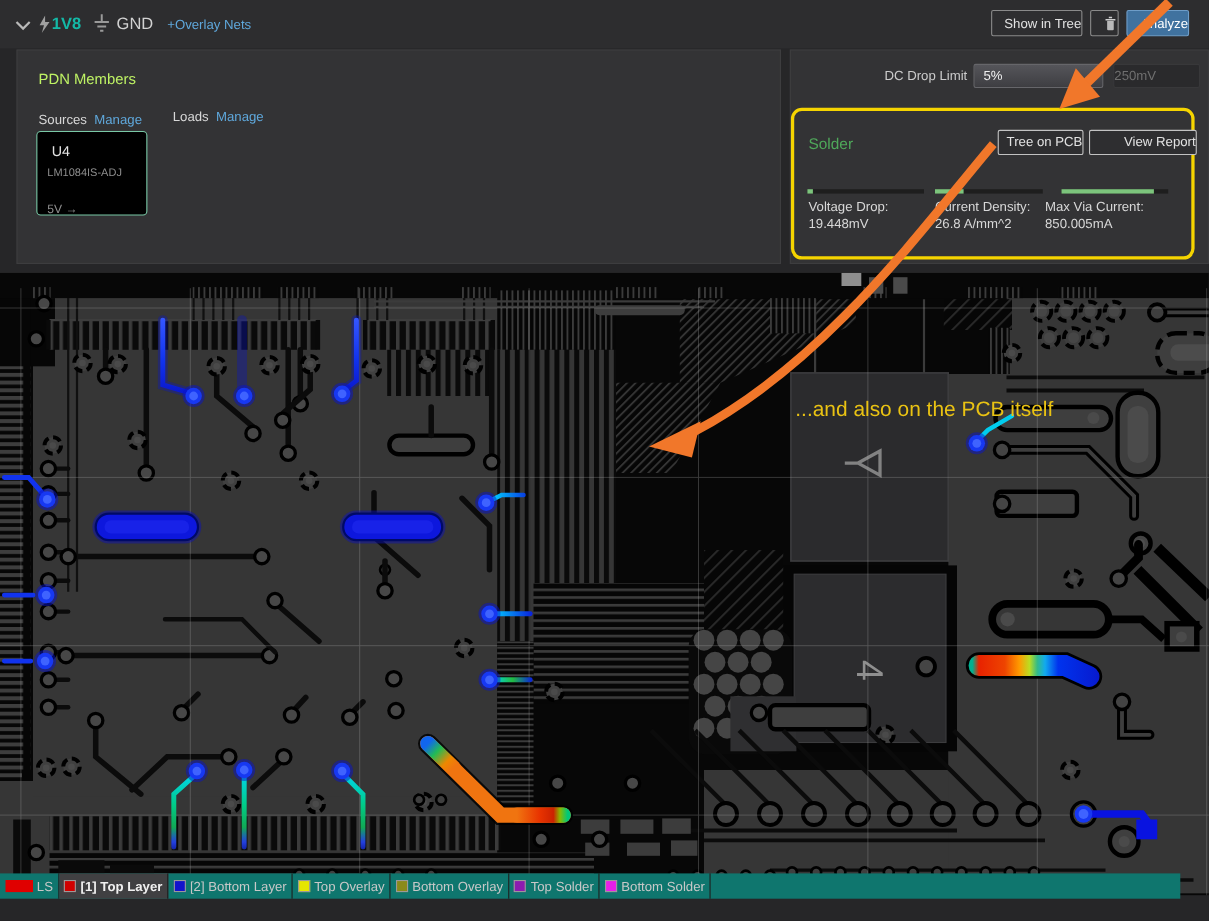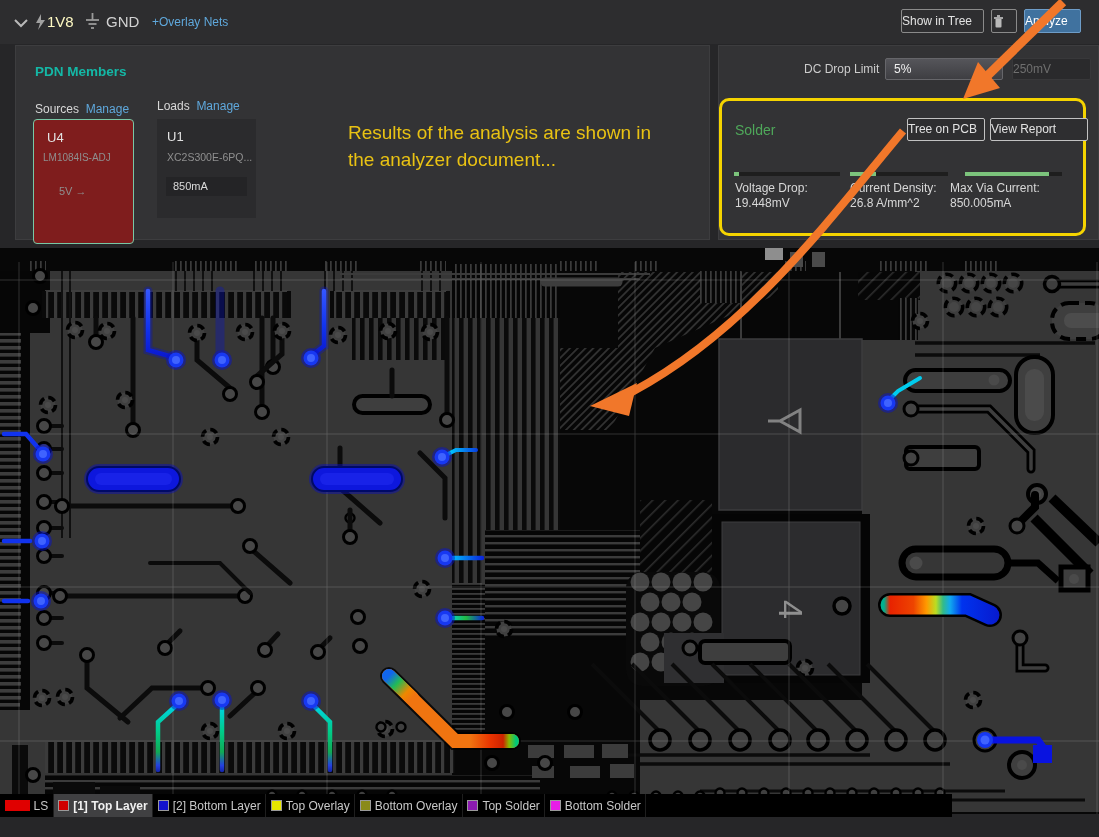--- a/index.html
+++ b/index.html
@@ -2,72 +2,66 @@
 <html><head><meta charset="utf-8"><style>
 * { margin:0; padding:0; box-sizing:border-box; }
 html { background:#262628; }
 body { width:1099px; height:837px; overflow:hidden; background:#262628;
   font-family:"Liberation Sans", sans-serif; }
 #root { position:relative; width:1099px; height:837px; background:#262628; }
 .abs { position:absolute; }
 #topbar { left:0; top:0; width:1099px; height:44px; background:#2d2d2f; }
 .panel { top:45px; height:195px; background:#333335; border:1px solid #3d3d3f; }
 .btn { position:absolute; border:1px solid #8a8a8a; border-radius:2px; background:#2e2e30;
-  color:#e2e2e2; font-size:12px; text-align:left; }
+  color:#e2e2e2; font-size:12px; text-align:right; }
 .yellow { color:#e9c213; font-size:19px; }
 .link { color:#5fa8dc; }
 .tab { height:23px; display:inline-flex; align-items:center; padding:0 4.5px; gap:4px;
   color:#c8c8c8; font-size:12px; border-right:1px solid #1e1e1e; }
 .sw { width:11px; height:11px; border:1px solid #9a9a9a; display:inline-block; }
 </style></head>
 <body>
 <div id="root">
 <div class="abs" id="topbar"></div>
 
 <svg class="abs" style="left:12px;top:15px" width="32" height="16" viewBox="0 0 32 16">
   <path d="M3,5 l6,6 l6,-6" stroke="#b9b9b9" stroke-width="2" fill="none"></path>
 </svg>
 <svg class="abs" style="left:33px;top:13px" width="14" height="18" viewBox="0 0 14 18">
   <path d="M8,1 L3,10 h4 l-2,7 l7,-10 h-4 z" fill="#a0a0a0"></path>
 </svg>
-<div class="abs" style="left:47px;top:13px;font-size:15px;font-weight:normal;color:#fef9c3">1V8</div>
+<div class="abs" style="left:47px;top:13px;font-size:15px;font-weight:bold;color:#14b8a6">1V8</div>
 <svg class="abs" style="left:84px;top:12px" width="17" height="20" viewBox="0 0 17 20">
   <g stroke="#9a9a9a" stroke-width="1.8">
         <path d="M8.5,1 V8"></path>
         <path d="M2,8 H15"></path>
         <path d="M4.5,12 H12.5"></path>
         <path d="M7,16 H10"></path>
       </g>
 </svg>
 <div class="abs" style="left:106px;top:13px;font-size:15px;color:#d2d2d2">GND</div>
 <div class="abs" style="left:152px;top:15px;font-size:12px" class2="link"><span style="color:#5fa8dc">+Overlay Nets</span></div>
 <div class="btn" style="left:901px;top:9px;width:83px;height:24px;line-height:22px">Show in Tree</div>
 <div class="btn" style="left:991px;top:9px;width:26px;height:24px">
   <svg width="13" height="15" viewBox="0 0 13 15" style="margin-top:4px">
     <path d="M2,4 h9 M5,2 h3" stroke="#cfcfcf" stroke-width="1.4" fill="none"></path>
         <path d="M3.5,5 h6 v7.5 a1,1 0 0 1 -1,1 h-4 a1,1 0 0 1 -1,-1 z" fill="#b9b9b9"></path>
   </svg>
 </div>
 <div class="btn" style="left:1024px;top:9px;width:57px;height:24px;line-height:22px;background:#40729f;border-color:#6e9dc8;color:#fff">Analyze</div>
 
 <div class="abs panel" style="left:15px;width:695px"></div>
-<div class="abs" style="left:35px;top:64px;font-size:13.5px;font-weight:bold;color:#14b8a6">PDN Members</div>
+<div class="abs" style="left:35px;top:64px;font-size:13.5px;font-weight:normal;color:#bef264">PDN Members</div>
 <div class="abs" style="left:35px;top:102px;font-size:12px;color:#d8d8d8">Sources&nbsp; <span class="link">Manage</span></div>
 <div class="abs" style="left:157px;top:99px;font-size:12px;color:#d8d8d8">Loads&nbsp; <span class="link">Manage</span></div>
-<div class="abs" style="left:33px;top:119px;width:101px;height:125px;background:#7f1d1d;border:1px solid #79c8a6;border-radius:4px">
+<div class="abs" style="left:33px;top:119px;width:101px;height:77px;background:#000000;border:1px solid #79c8a6;border-radius:4px">
   <div style="margin:10px 0 0 13px;font-size:13px;color:#e2e2e2">U4</div>
   <div style="margin:7px 0 0 9px;font-size:10px;color:#8f8f8f">LM1084IS-ADJ</div>
-  <div style="margin:22px 0 0 25px;font-size:11px;color:#8f8f8f">5V →</div>
+  <div style="margin:22px 0 0 9px;font-size:11px;color:#8f8f8f">5V →</div>
 </div>
-<div class="abs" style="left:157px;top:119px;width:99px;height:99px;background:#2b2b2d">
-  <div style="margin:10px 0 0 10px;font-size:13px;color:#e2e2e2">U1</div>
-  <div style="margin:7px 0 0 10px;font-size:10.5px;color:#8f8f8f">XC2S300E-6PQ...</div>
-  <div style="margin:14px 0 0 9px;width:81px;height:19px;background:#242426;color:#dadada;font-size:11px;line-height:19px;padding-left:7px">850mA</div>
-</div>
-<div class="abs yellow" style="left:348px;top:119px;line-height:27px">Results of the analysis are shown in<br>the analyzer document...</div>
 
 <div class="abs panel" style="left:718px;width:381px"></div>
 <div class="abs" style="left:804px;top:62px;font-size:12px;color:#cccccc">DC Drop Limit</div>
 <div class="abs" style="left:885px;top:58px;width:118px;height:22px;background:linear-gradient(#55555a,#3e3e42);border:1px solid #66666a;border-radius:2px;color:#f0f0f0;font-size:12px;line-height:20px;padding-left:8px">5%</div>
 <div class="abs" style="left:1012px;top:58px;width:79px;height:22px;background:#2a2a2c;border:1px solid #38383a;border-radius:2px;color:#6f6f6f;font-size:12px;line-height:20px;">250mV</div>
 <div class="abs" style="left:719px;top:98px;width:367px;height:138px;border:3.5px solid #f5d400;border-radius:10px"></div>
 <div class="abs" style="left:735px;top:122px;font-size:14px;color:#4fa85a">Solder</div>
 <div class="btn" style="left:907px;top:118px;width:78px;height:23px;line-height:21px;border-color:#c2c2c2">Tree on PCB</div>
 <div class="btn" style="left:990px;top:118px;width:98px;height:23px;line-height:21px;border-color:#c2c2c2">View Report</div>
 <div class="abs" style="left:734px;top:172px;width:106px;height:4px;background:#1e1e1e">
@@ -508,22 +502,23 @@
 <path d="M389,428 L412,450" stroke="url(#gorange1)" stroke-width="14" fill="none" stroke-linecap="round"></path>
 <path d="M470,493 H512" stroke="url(#gorange2)" stroke-width="14" fill="none" stroke-linecap="round"></path>
 <path d="M890,357 H968 L990,367" stroke="#000" stroke-width="24" fill="none" stroke-linecap="round"></path>
 <path d="M890,357 H968 L990,367" stroke="url(#grain)" stroke-width="19" fill="none" stroke-linecap="round"></path>
 <circle cx="985" cy="492" r="11" fill="#3e3e3e" stroke="#000" stroke-width="3"></circle>
 <path d="M985,492 H1038 L1046,503" stroke="#0913e0" stroke-width="7" fill="none" stroke-linecap="round"></path>
 <rect x="1033" y="497" width="19" height="18" fill="#0913e0"></rect>
 <circle cx="985" cy="492" r="8" fill="#1738f2"></circle>
       <circle cx="985" cy="492" r="4.5" fill="#3f63ff"></circle>
 </svg>
+<div class="abs yellow" style="left:723px;top:362px">...and also on the PCB itself</div>
 
-<div class="abs" style="left:0;top:794px;width:952px;height:23px;background:#000000;white-space:nowrap">
+<div class="abs" style="left:0;top:794px;width:1073px;height:23px;background:#0f766e;white-space:nowrap">
   <span class="tab"><span style="width:25px;height:11px;background:#e00000;display:inline-block"></span>LS</span><span class="tab" style="background:#404042;color:#f0f0f0;font-weight:bold"><span class="sw" style="background:#d00000"></span>[1] Top Layer</span><span class="tab"><span class="sw" style="background:#1212cc"></span>[2] Bottom Layer</span><span class="tab"><span class="sw" style="background:#e6e600"></span>Top Overlay</span><span class="tab"><span class="sw" style="background:#8a8a1a"></span>Bottom Overlay</span><span class="tab"><span class="sw" style="background:#8c1bb0"></span>Top Solder</span><span class="tab"><span class="sw" style="background:#e81ee8"></span>Bottom Solder</span>
 </div>
 <svg width="1099" height="837" viewBox="0 0 1099 837" style="position:absolute;left:0;top:0;pointer-events:none">
 <path d="M1063,2 L983,80" stroke="#f1772a" stroke-width="9" fill="none"></path>
 <polygon points="963,99 1000,88 978,62" fill="#f1772a"></polygon>
 <path d="M903,131 C838,208 752,328 632,392" stroke="#f1772a" stroke-width="8" fill="none"></path>
 <polygon points="590,406 637,383 629,416" fill="#f1772a"></polygon>
 </svg>
 </div>
 </body></html>

